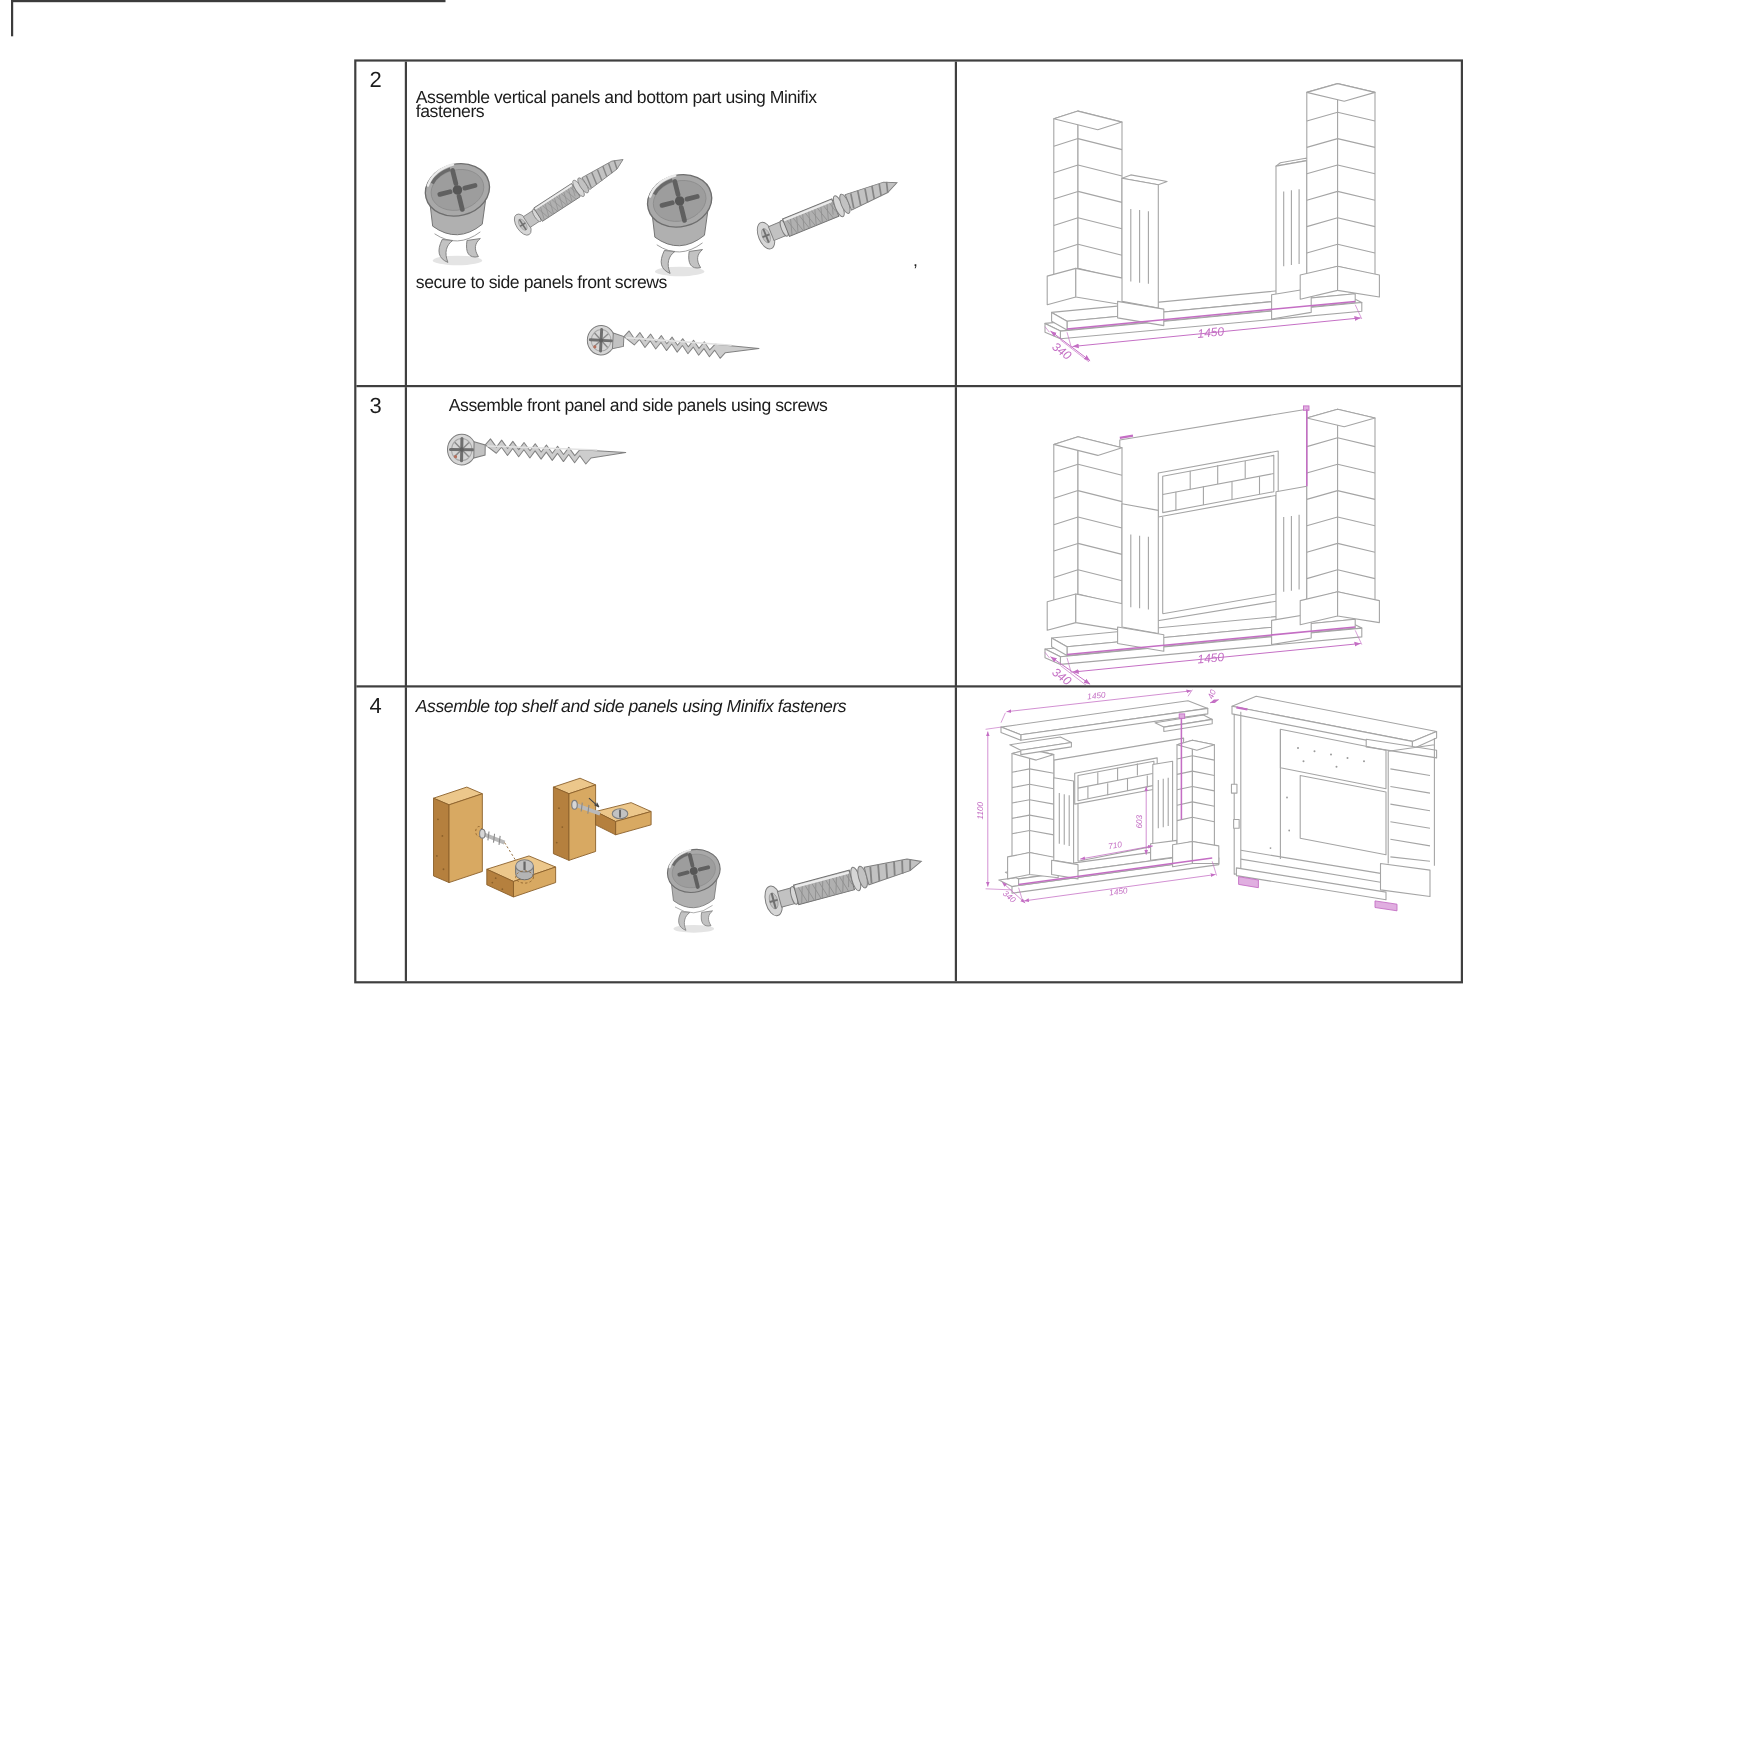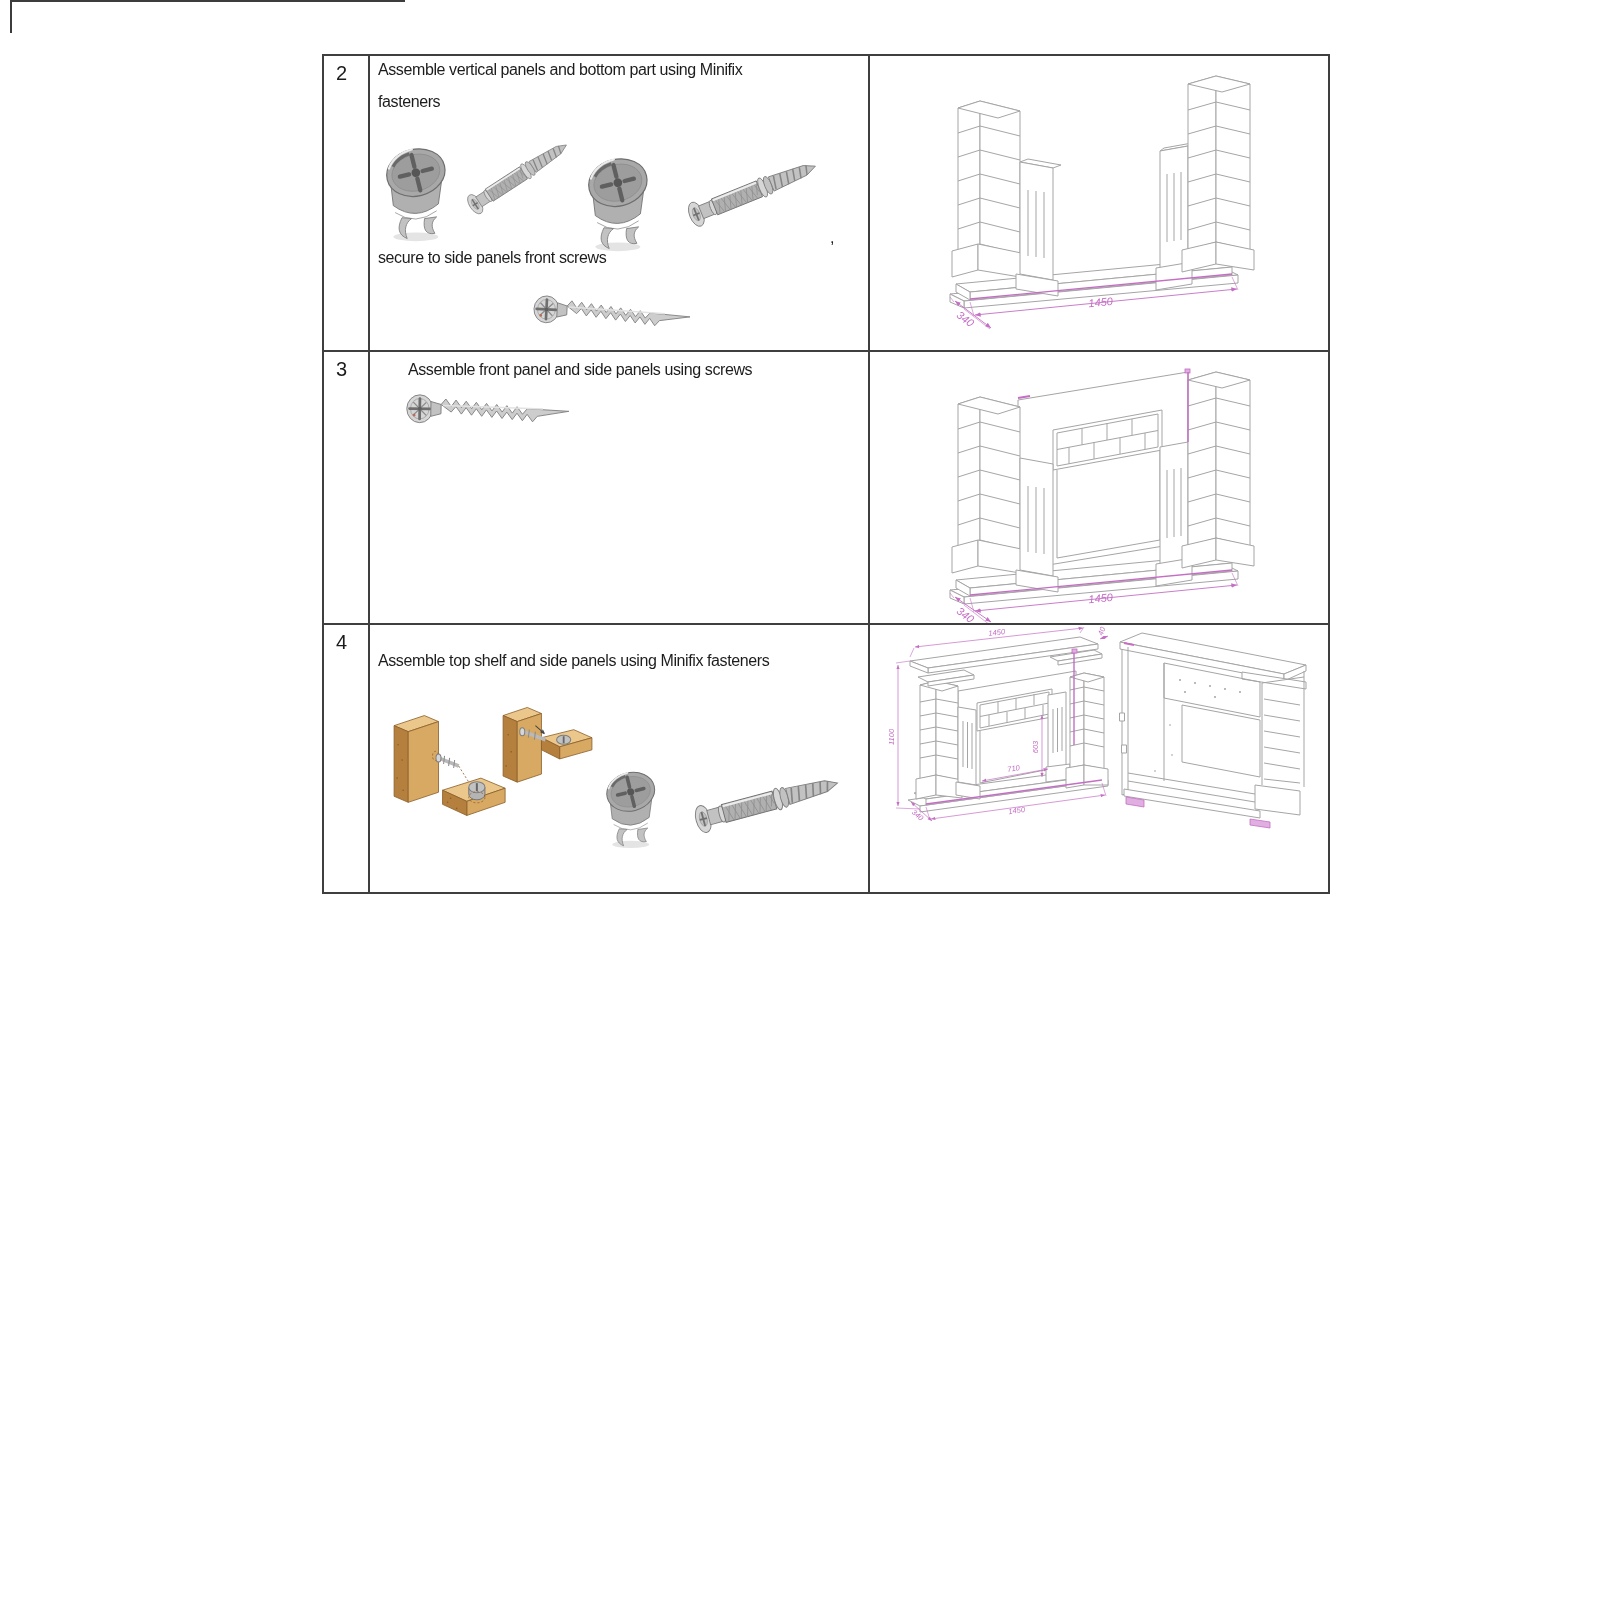--- a/index.html
+++ b/index.html
@@ -119,21 +119,21 @@
     </defs>
   </svg>
 
   <div class="steps-table">
 
     <div class="cell num">
       <span>2</span>
     </div>
 
     <div class="cell">
-      <div class="txt" style="left:8px;top:0;">Assemble vertical panels and bottom part using Minifix</div>
+      <div class="txt" style="left:8px;top:20px;">Assemble vertical panels and bottom part using Minifix</div>
       <div class="txt" style="left:8px;top:32px;">fasteners</div>
 
       <svg class="abs" style="left:6px;top:82px;" width="78" height="104" viewBox="0 0 90 120">
           <use href="#g-cam"></use>
         </svg>
 
       <svg class="abs" style="left:90px;top:74px;" width="120" height="102" viewBox="0 0 120 102">
         <g transform="translate(-3,62) rotate(-33) scale(0.72)">
             <use href="#g-dowel"></use>
           </g>
@@ -280,21 +280,21 @@
           <text class="dim">340</text>
         </g>
       </svg>
     </div>
 
     <div class="cell num">
       <span>4</span>
     </div>
 
     <div class="cell">
-      <div class="txt" style="left:8px;top:22px;">Assemble top shelf and side panels using Minifix fasteners</div>
+      <div class="txt" style="left:8px;top:4px;font-style:italic;">Assemble top shelf and side panels using Minifix fasteners</div>
 
       <svg class="abs" style="left:14px;top:64px;" width="216" height="154" viewBox="0 0 214 152">
 
         <path class="w1" d="M10,36 L40,26 L54,32 L24,42 Z"></path>
         <path class="w3" d="M10,36 L24,42 L24,112 L10,106 Z"></path>
         <path class="w2" d="M24,42 L54,32 L54,102 L24,112 Z"></path>
         <g fill="#8a5f2a">
             <circle cx="14" cy="55" r="0.8"></circle>
             <circle cx="18" cy="70" r="0.8"></circle>
             <circle cx="13" cy="88" r="0.8"></circle>

